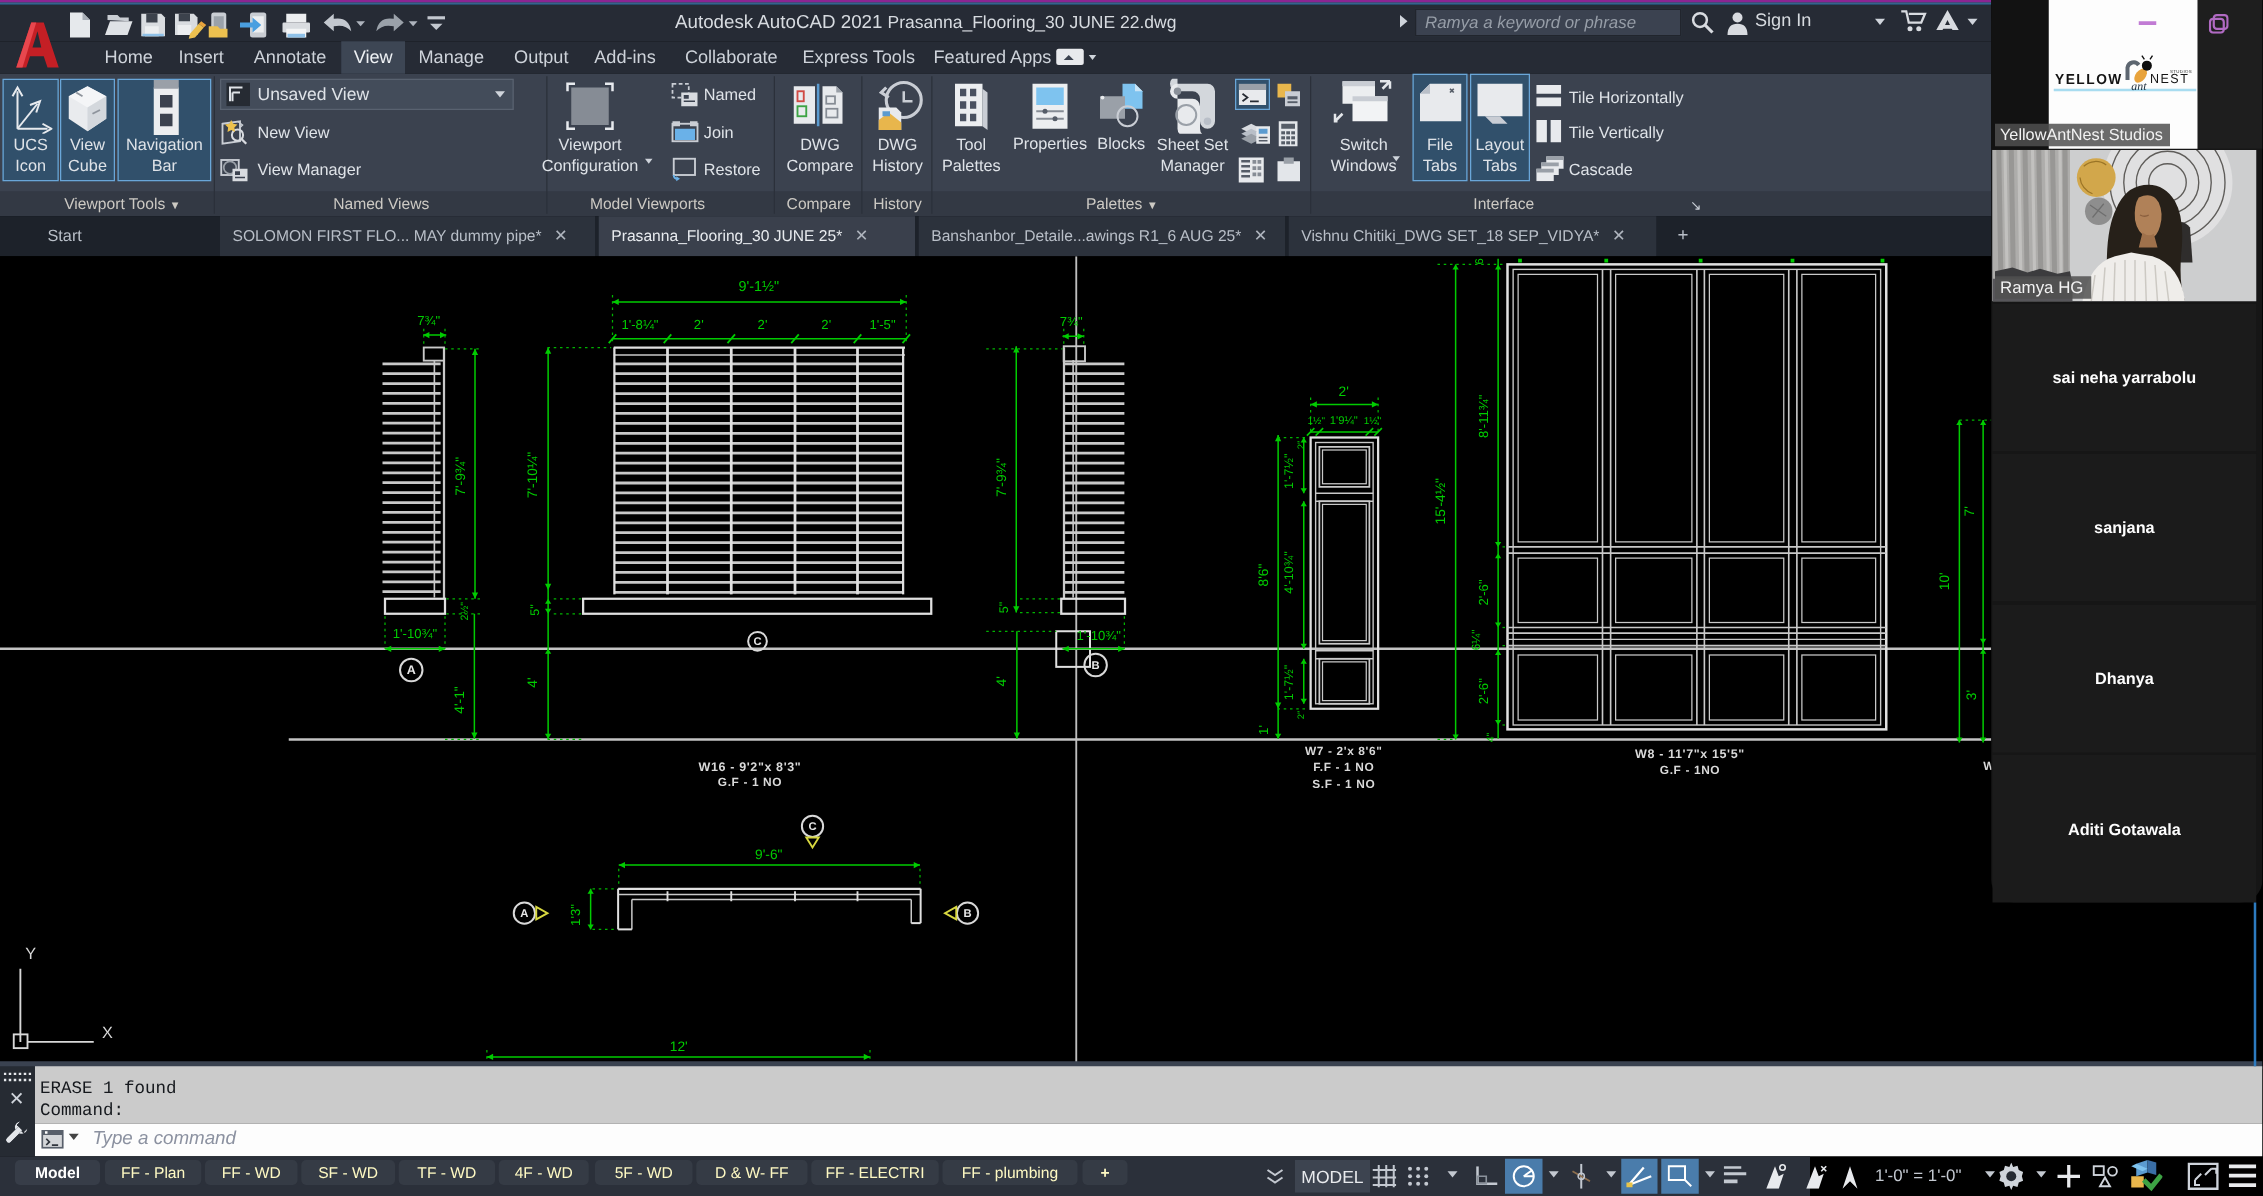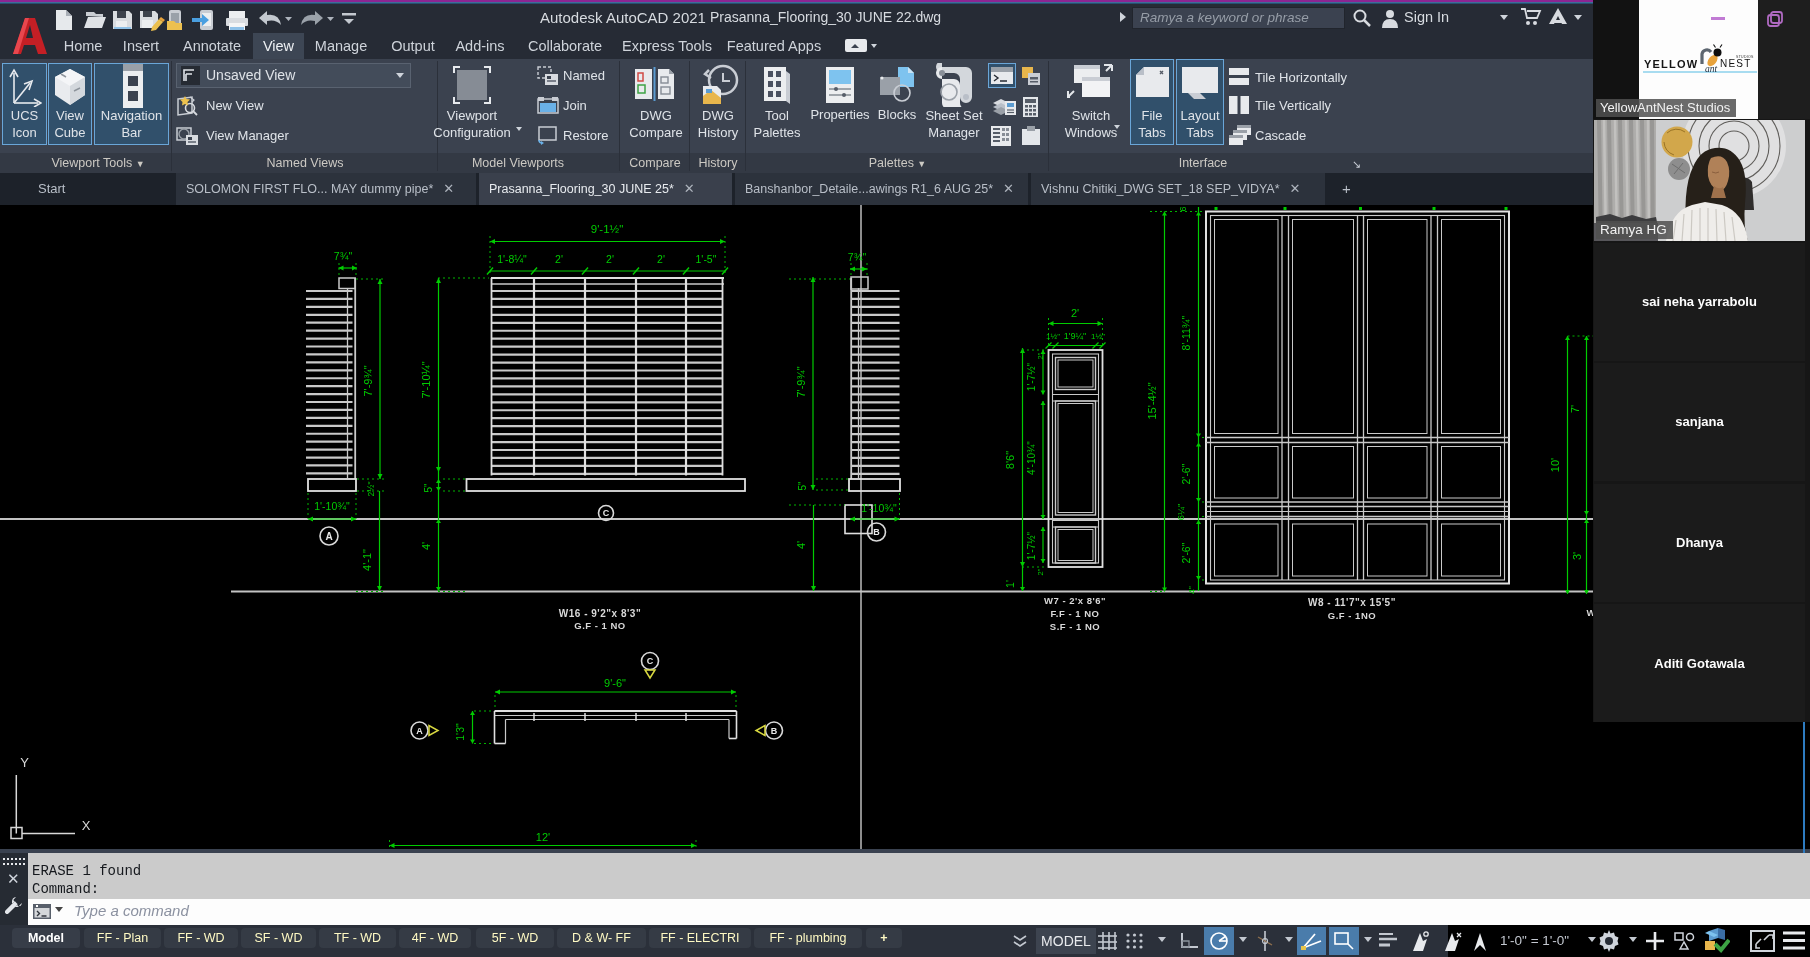--- a/index.html
+++ b/index.html
@@ -8,21 +8,21 @@
   #page { position:relative; width:1810px; height:957px; background:#000; }
 
   
   #purple { left:0; top:0; width:1593px; height:2px; background:#8c2592; }
   #blueline { left:0; top:2px; width:1593px; height:2px; background:linear-gradient(180deg,#4a7cab 0%,#19405c 100%); }
 
   
   #titlebar { left:0; top:4px; width:1593px; height:29px; background:#262b35; }
   #menubar  { left:0; top:33px; width:1593px; height:26px; background:#262b35; }
   .ttxt { position:absolute; color:#d7dbe0; font-size:15px; white-space:nowrap; }
-  .menu-item { position:absolute; top:33px; height:26px; line-height:26px; color:#ced3da; font-size:14.5px; text-align:center; }
+  .menu-item { position:absolute; top:33px; height:26px; line-height:26px; color:#ced3da; font-size:14.5px; text-align:center;margin-left:20px; }
   .menu-active { background:#3d4654; color:#eef1f4; }
 
   
   #ribbon { left:0; top:59px; width:1593px; height:114px; background:#3b424f; }
   .rsep { position:absolute; top:2px; width:1px; height:110px; background:#2b303a; }
   .rtext { color:#dfe3e8; font-size:13px; }
   .bigbtn { position:absolute; border:1px solid #6aa6d8; background:#31506b; }
 
   
   #filetabs { left:0; top:173px; width:1593px; height:32px; background:#1d222a; }
@@ -38,21 +38,21 @@
   #cmdgray { left:28px; top:853px; width:1782px; height:46px; background:#cbcbcb; }
   #cmdwhite { left:28px; top:899px; width:1782px; height:26px; background:#fdfdfd; }
   .cmdtext { position:absolute; font-family:"Liberation Mono", monospace; font-size:14px; color:#15181d; white-space:pre; }
 
   
   #statusbar { left:0; top:925px; width:1448px; height:32px; background:#2b303a; }
   .ltab { position:absolute; top:3px; height:20px; line-height:20px; font-size:12.5px; color:#fef9c3; background:#353b45; text-align:center; border-radius:4px; }
   .ltab-active { background:#373d48; color:#fff; font-weight:bold; }
 
   
-  #overlay { left:1593px; top:0; width:217px; height:722px; background:#161616; }
+  #overlay { left:1593px; top:0; width:217px; height:722px; background:#161616;border-radius:18px; }
   .vtile { position:absolute; left:1px; width:211px; background:#1b1b1b; }
   .vname { position:absolute; width:100%; text-align:center; color:#fdfdfd; font-weight:bold; font-size:13px; }
   .vlabel { position:absolute; color:#f2f2f2; font-size:13px; padding:1px 6px 2px 4px; background:rgba(80,80,80,0.85); white-space:nowrap; }
 </style>
 </head>
 <body>
 <div id="page">
   <div class="abs" id="purple"></div>
   <div class="abs" id="blueline"></div>
   <div class="abs" id="titlebar"></div>

